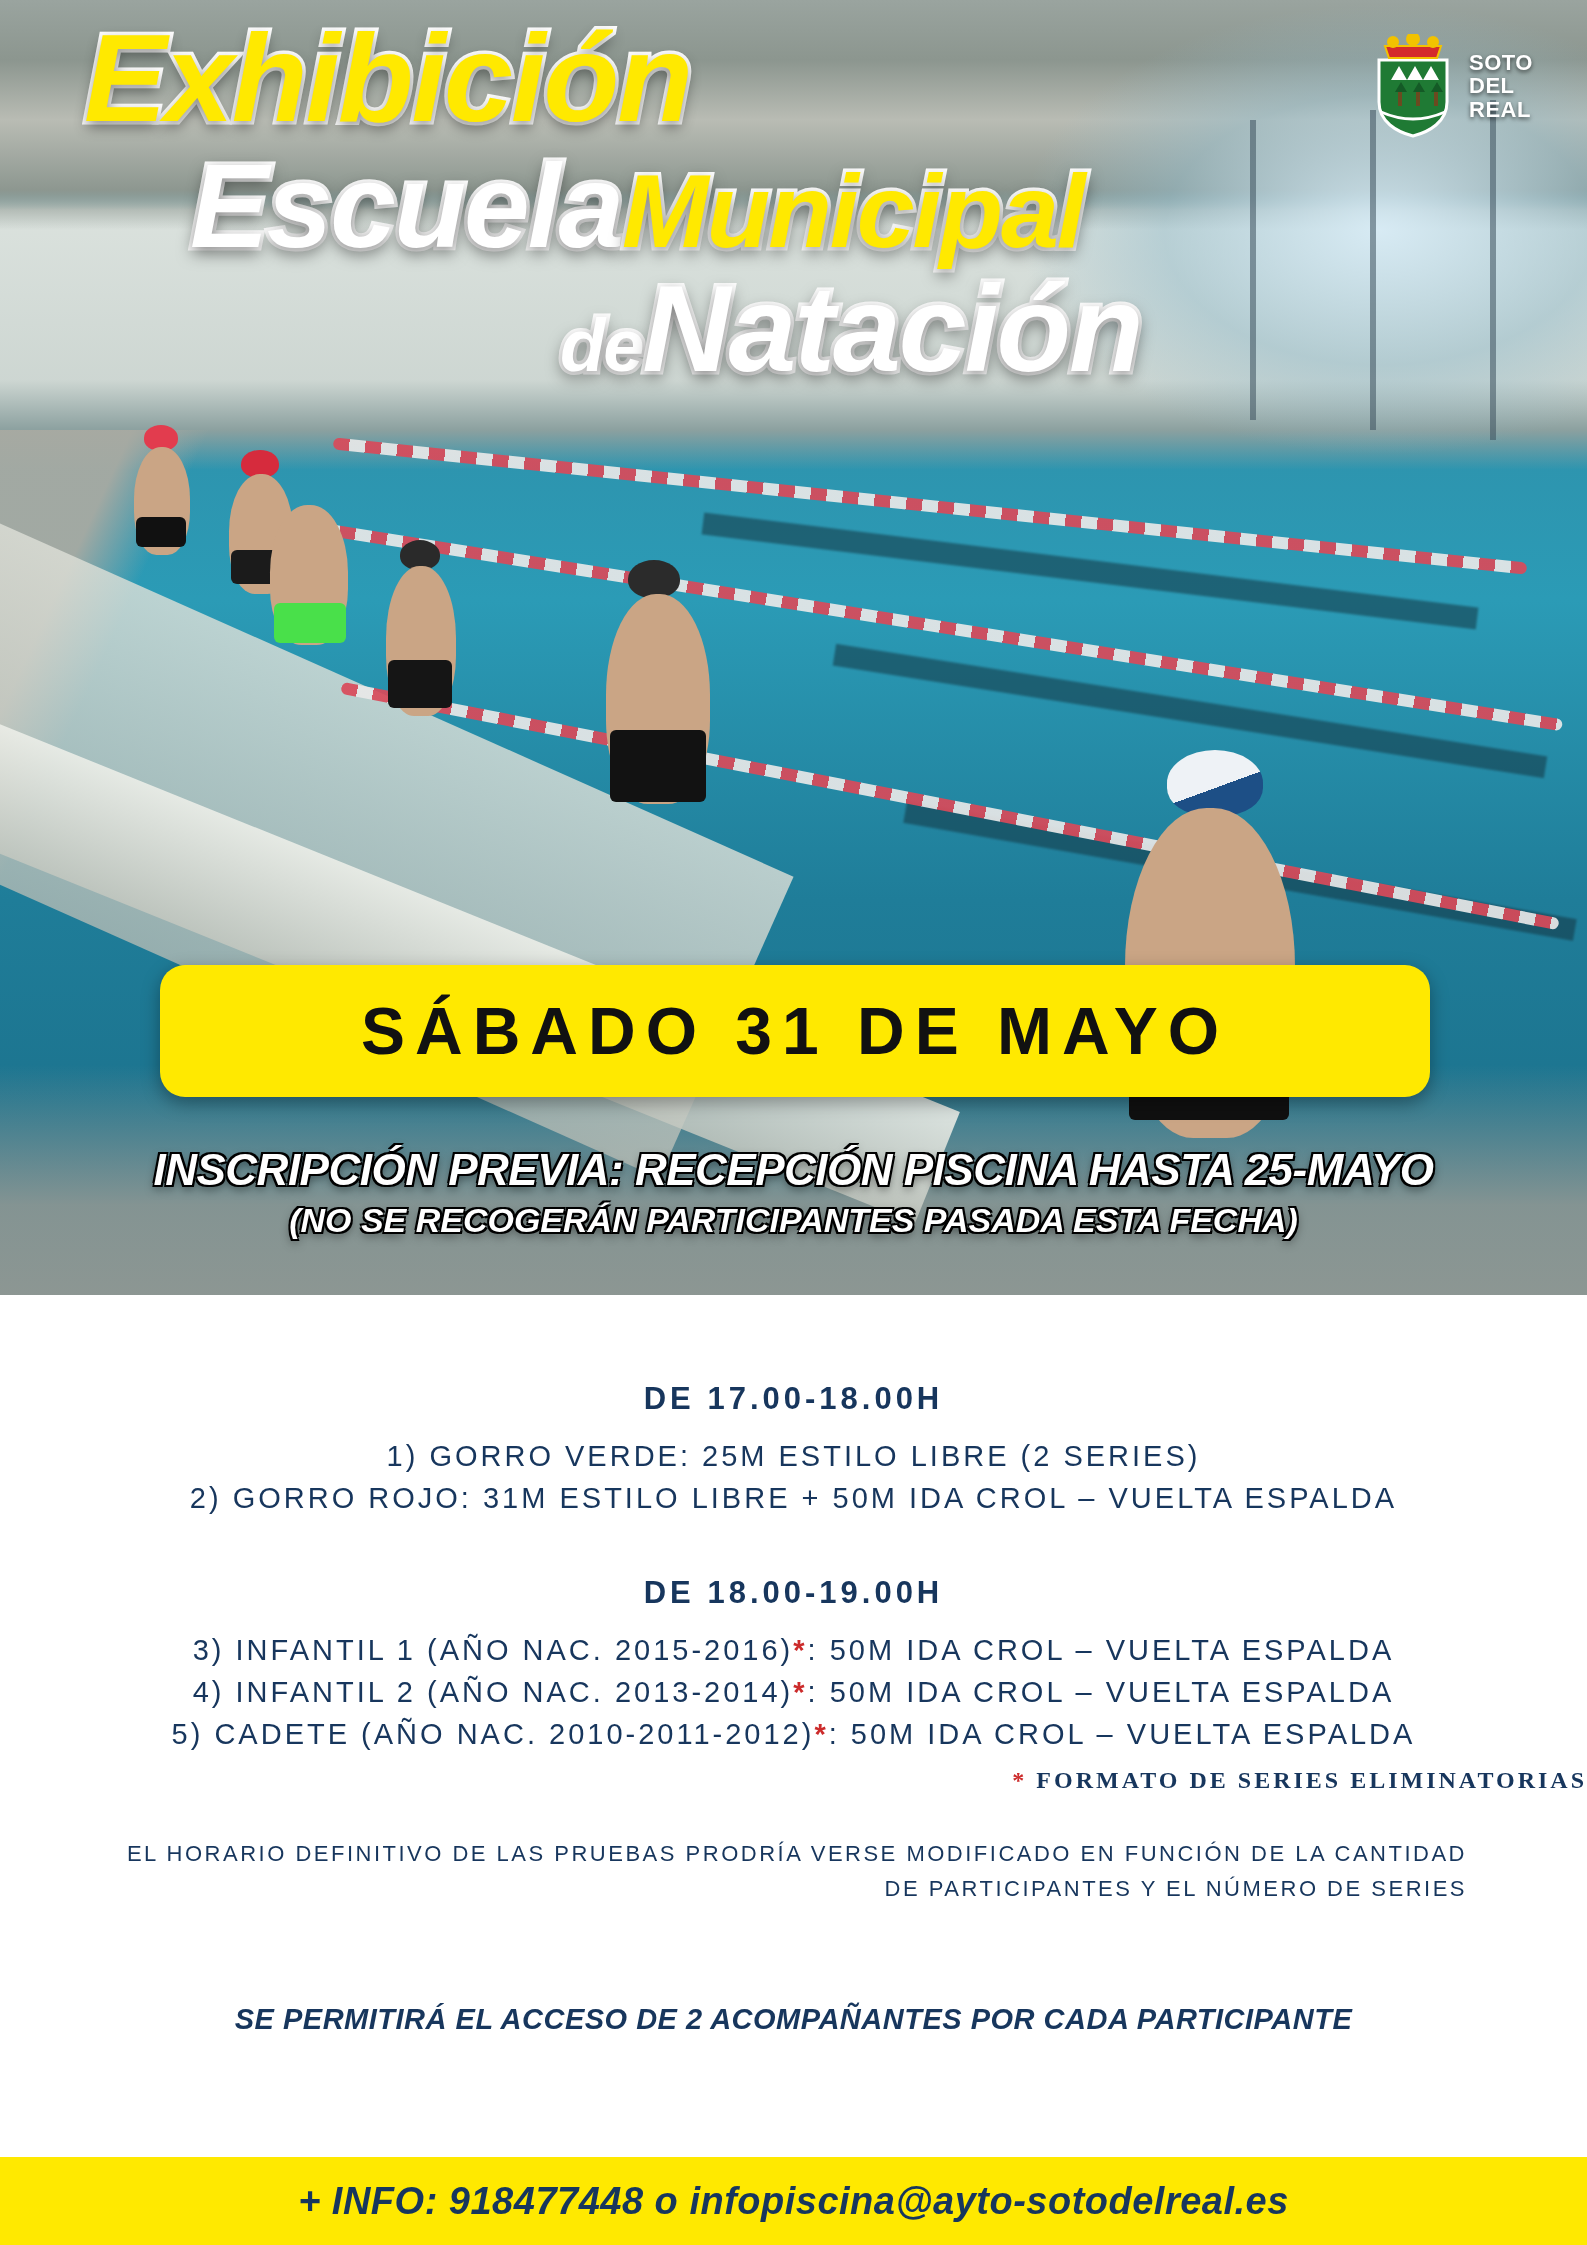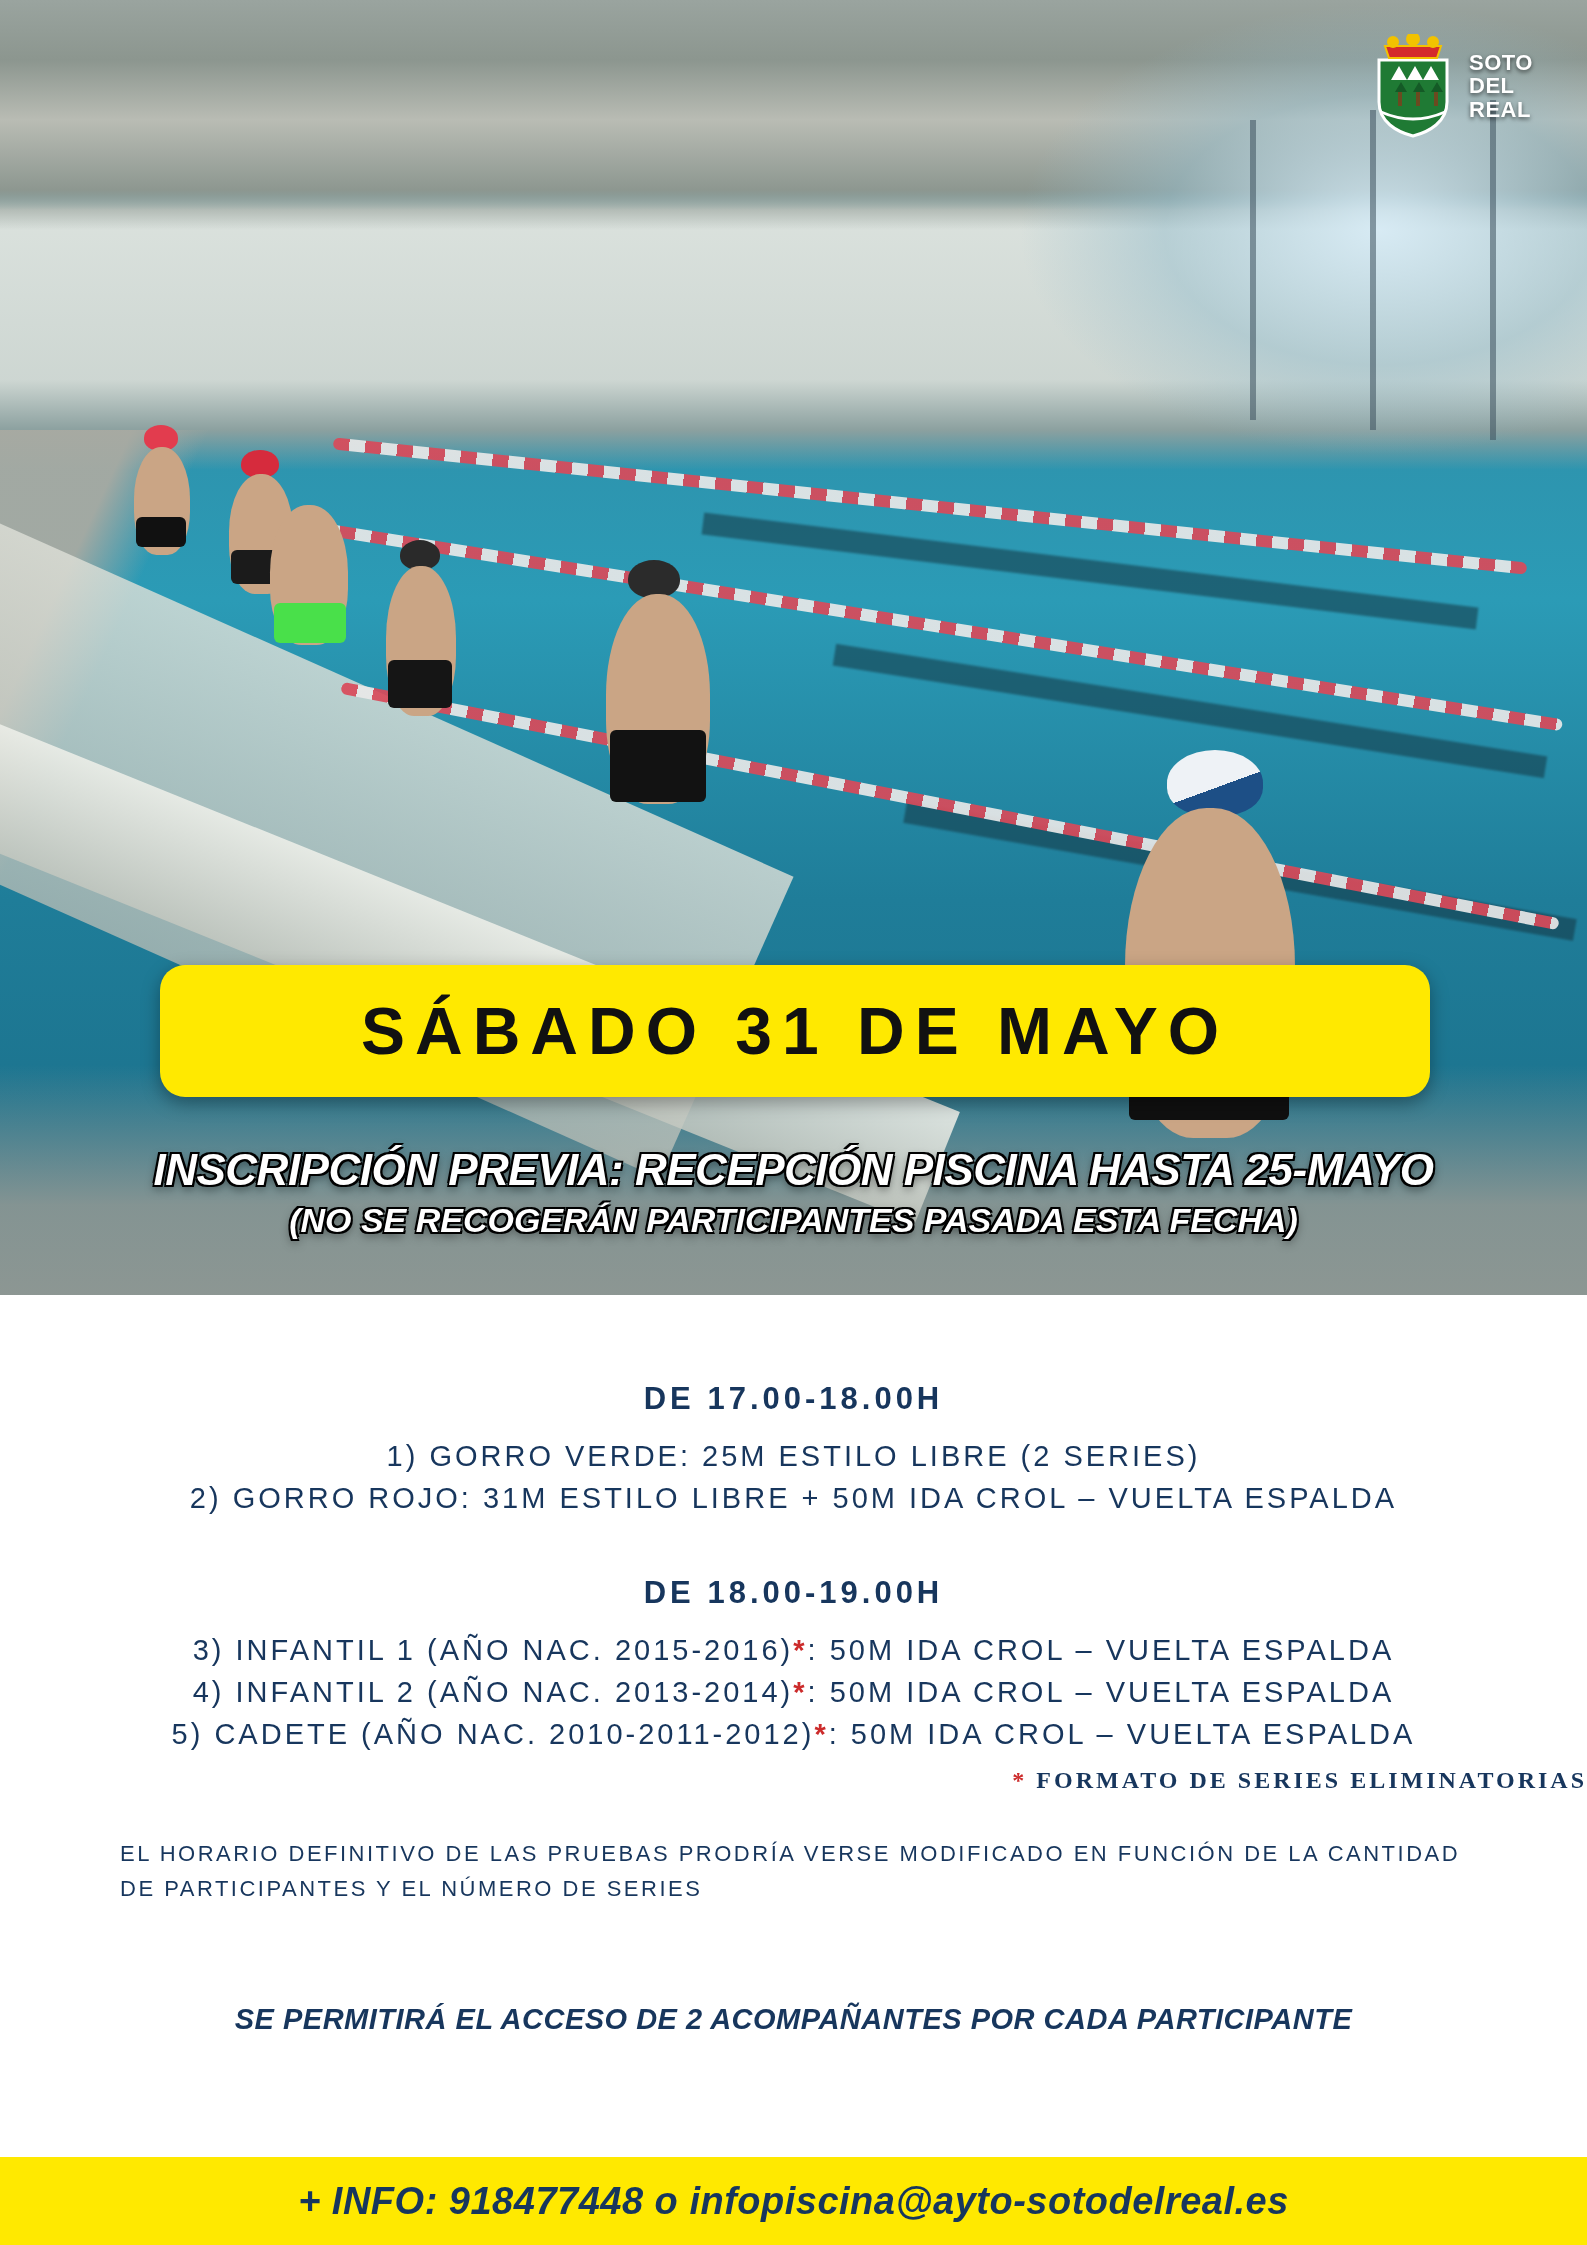--- a/index.html
+++ b/index.html
@@ -220,21 +220,21 @@
   .note-star {
     text-align: right;
     font-size: 24px;
     font-weight: 800;
     color: #17365d;
     letter-spacing: 3px;
     margin-top: 12px;
     font-family: Liberation Serif, serif;
   }
   .note-small {
-    text-align: left;
+    text-align: right;
     font-size: 22px;
     color: #17365d;
     letter-spacing: 2.5px;
     line-height: 1.6;
     margin-top: 42px;
     padding: 0 120px;
   }
   .accomp {
     text-align: center;
     font-size: 29px;
@@ -328,20 +328,29 @@
           <path d="M10 78 q32 14 64 0" stroke="#ffffff" stroke-width="3" fill="none"></path>
         </svg>
       </div>
       <div class="crest-text">
         <div>SOTO</div>
         <div>DEL</div>
         <div>REAL</div>
       </div>
     </div>
 
+    <div class="title-block">
+      <div class="t-line t1">Exhibición</div>
+      <div class="t-line t2">
+        <span>Escuela</span><span class="muni">Municipal</span>
+      </div>
+      <div class="t-line t3">
+        <span class="de">de</span><span>Natación</span>
+      </div>
+    </div>
 
     <div class="date-banner">
       <span>SÁBADO 31 DE MAYO</span>
     </div>
 
     <div class="inscripcion">
       <div class="insc-1">INSCRIPCIÓN PREVIA: RECEPCIÓN PISCINA HASTA 25-MAYO</div>
       <div class="insc-2">(NO SE RECOGERÁN PARTICIPANTES PASADA ESTA FECHA)</div>
     </div>
   </div>

